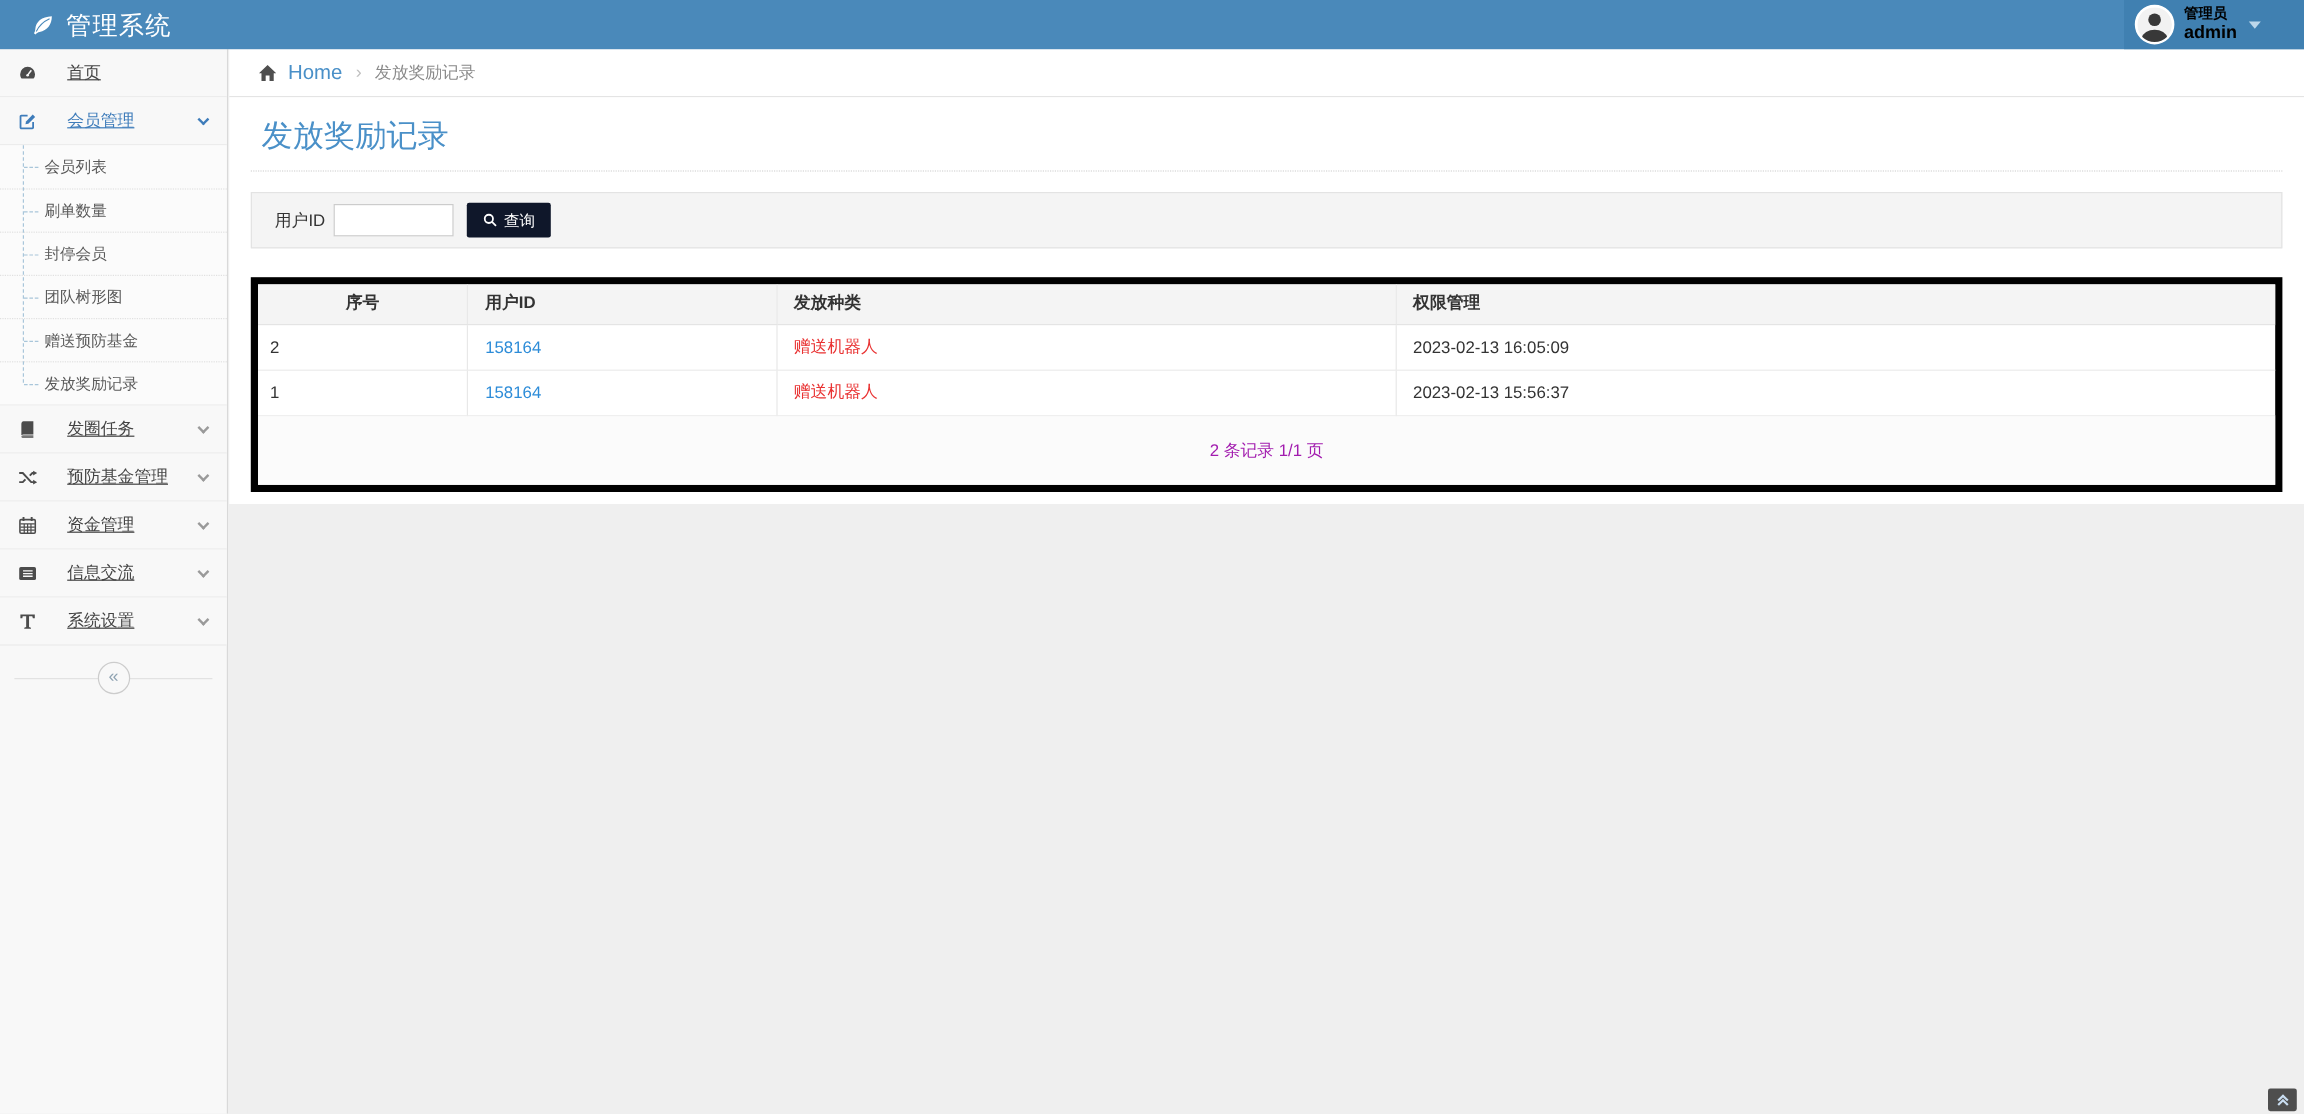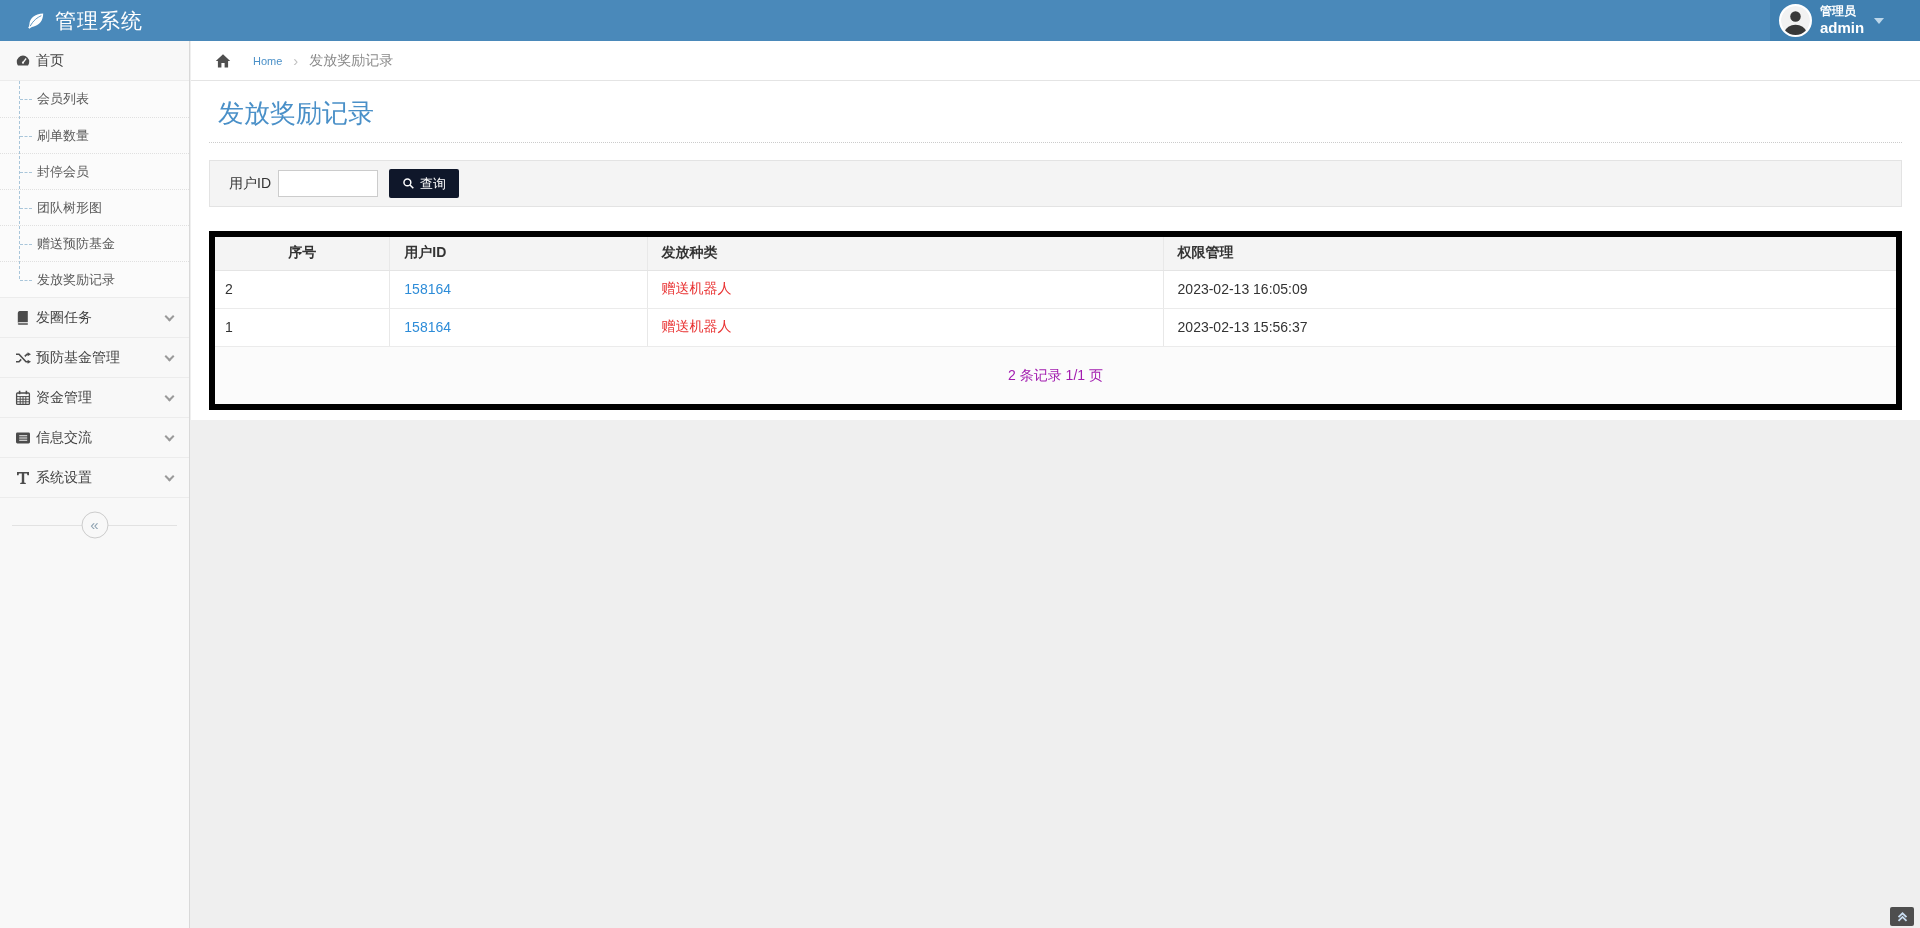--- a/index.html
+++ b/index.html
@@ -22,42 +22,42 @@
   .user-box {
     position:absolute; right:0; top:0; width:150px; height:41px;
     background:#4080b1; display:flex; align-items:center; cursor:pointer;
   }
   .avatar {
     width:33px; height:33px; border-radius:50%; background:#fff;
     margin-left:9px; overflow:hidden; flex:0 0 auto;
     border:2px solid #fff;
   }
   .avatar svg { width:100%; height:100%; display:block; }
-  .user-text { margin-left:8px; color:#ffffff; line-height:1.15; }
+  .user-text { margin-left:8px; color:#000000; line-height:1.15; }
   .user-role { font-size:12px; font-weight:bold; }
   .user-name { font-size:15px; font-weight:bold; }
   .caret-down {
     width:0; height:0; margin-left:10px;
     border-left:5px solid transparent; border-right:5px solid transparent;
     border-top:6px solid #bdd7ea;
   }
   
   .sidebar {
     position:absolute; left:0; top:41px; bottom:0; width:190px;
     background:#f8f8f8; border-right:1px solid #d9d9d9;
   }
   .nav-item {
     position:relative; height:40px; line-height:39px;
     border-bottom:1px solid #ececec; cursor:pointer; color:#444;
     font-size:14px; background:#f8f8f8;
   }
   .nav-item .nav-icon {
     position:absolute; left:15px; top:12px; width:16px; height:16px;
   }
-  .nav-item .nav-label { margin-left:36px; }
+  .nav-item .nav-label { margin-left:56px;text-decoration:underline; }
   .chev {
     position:absolute; right:16px; top:15px; width:7px; height:7px;
     border-right:2px solid #9a9a9a; border-bottom:2px solid #9a9a9a;
     transform:rotate(45deg);
   }
   .nav-item.active { color:#3e7cba; }
   .nav-item.active .chev { border-color:#3e7cba; }
   .submenu { position:relative; background:#fbfbfb; border-bottom:1px solid #ececec; }
   .submenu::before {
     content:""; position:absolute; left:19px; top:0; bottom:18px;
@@ -83,21 +83,21 @@
     border:1px solid #ccc; color:#8fa3b2; font-size:15px; line-height:24px;
     text-align:center; cursor:pointer;
   }
   
   .main { position:absolute; left:191px; top:41px; right:0; }
   .breadcrumb-bar {
     height:40px; background:#fff; border-bottom:1px solid #e4e4e4;
     display:flex; align-items:center; padding-left:24px;
   }
   .breadcrumb-bar svg { width:16px; height:16px; }
-  .crumb-home { color:#4a90c8; font-size:11px; margin-left:22px; cursor:pointer; text-decoration:none;text-align:right; }
+  .crumb-home { color:#4a90c8; font-size:17px; margin-left:9px; cursor:pointer; text-decoration:none;text-align:right; }
   .crumb-sep { color:#bfbfbf; font-size:15px; margin:0 11px; }
   .crumb-cur { color:#8a8a8a; font-size:14px; }
   .content { background:#fff; padding-bottom:10px; }
   .page-title {
     font-size:26px; font-weight:normal; color:#4a90c8;
     padding:15px 0 0 27px; line-height:34px;
   }
   .dotted-sep { margin:12px 18px 0 18px; border-top:1px dotted #ccc; }
   
   .search-panel {
@@ -173,20 +173,28 @@
 
   <div class="nav-item">
     <svg class="nav-icon" viewBox="0 0 16 16">
       <path fill="#4c4c4c" d="M8 2.6a6.2 6.2 0 0 0-6.2 6.2c0 1.4.45 2.7 1.2 3.7h10a6.2 6.2 0 0 0 1.2-3.7A6.2 6.2 0 0 0 8 2.6z"></path>
       <path stroke="#f8f8f8" stroke-width="1.3" d="M8 9.6l3.1-4.1" fill="none"></path>
       <circle cx="8" cy="9.7" r="1.1" fill="#f8f8f8"></circle>
     </svg>
     <span class="nav-label">首页</span>
   </div>
 
+  <div class="nav-item active">
+    <svg class="nav-icon" viewBox="0 0 16 16">
+      <path fill="none" stroke="#3e7cba" stroke-width="1.5" d="M12.6 8.6v4.6c0 .4-.3.7-.7.7H2.8c-.4 0-.7-.3-.7-.7V4.1c0-.4.3-.7.7-.7H8"></path>
+      <path fill="#3e7cba" d="M6.2 10.6l.5-2.4 5.6-5.7 2 2-5.7 5.6z"></path>
+    </svg>
+    <span class="nav-label">会员管理</span>
+    <span class="chev"></span>
+  </div>
 
   <div class="submenu">
     <div class="sub-item">
       <span>会员列表</span>
     </div>
     <div class="sub-item">
       <span>刷单数量</span>
     </div>
     <div class="sub-item">
       <span>封停会员</span>

